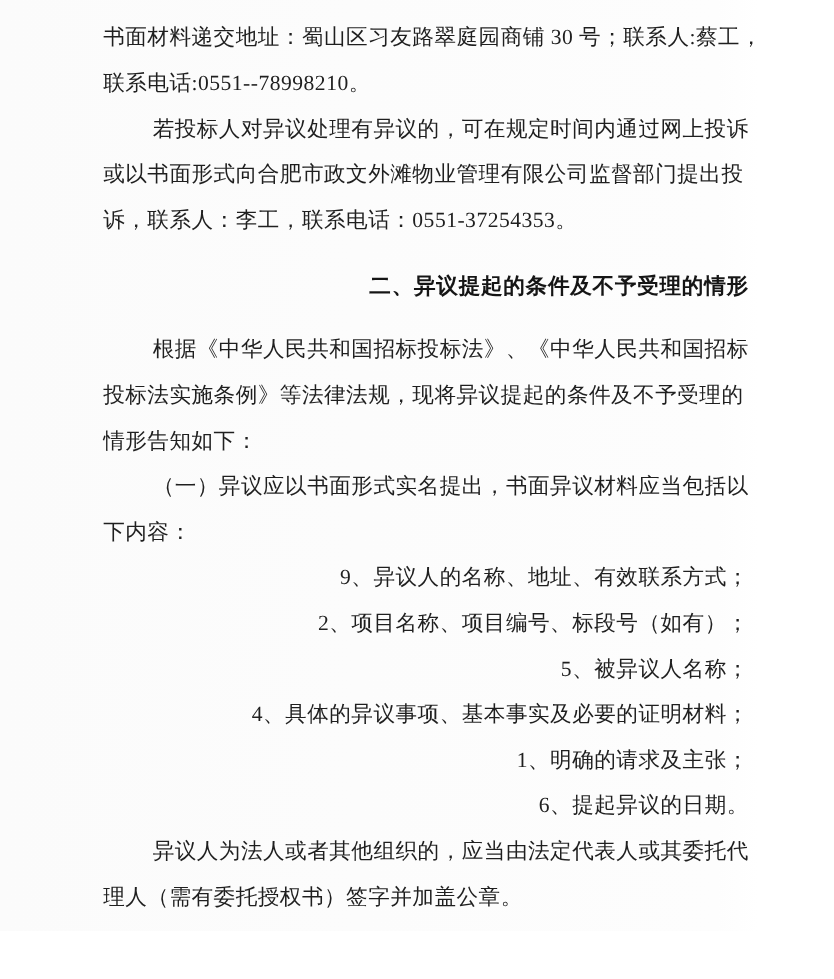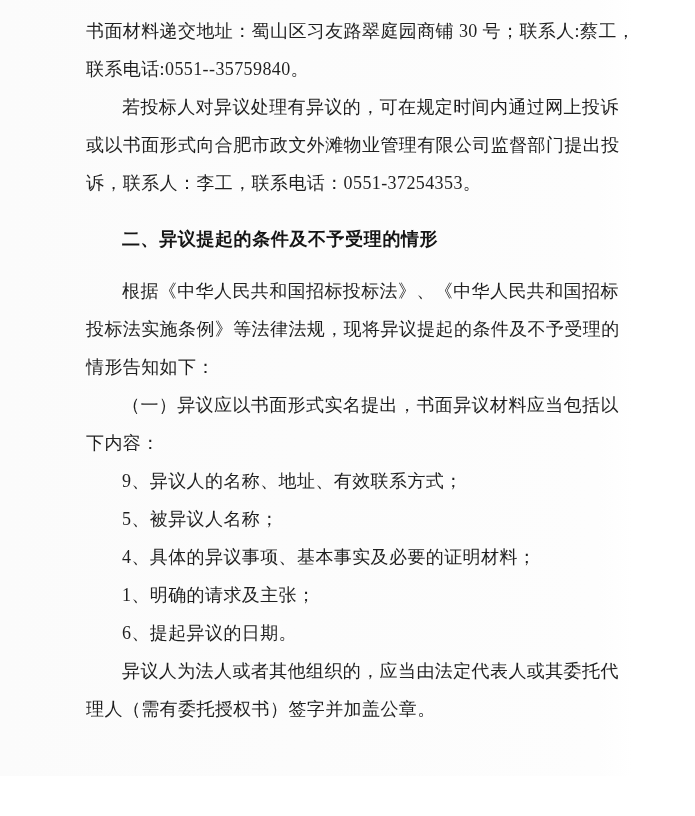--- a/index.html
+++ b/index.html
@@ -21,41 +21,41 @@
     left: 86px;
     width: 538px;
     color: #1f1f1f;
   }
   .para {
     font-size: 18px;
     line-height: 38px;
     letter-spacing: 0.4px;
   }
   .line { display: block; height: 38px; white-space: nowrap; }
-  .indent { text-indent: 2em; }
+  .indent { text-indent: 2em; text-align: right; }
   .heading {
     font-family: Liberation Mono, monospace;
     font-weight: 700;
     font-size: 18px;
     line-height: 38px;
     letter-spacing: 0.6px;
     margin-top: 19px;
     margin-bottom: 13px;
     color: #151515;
   }
 </style>
 </head>
 <body>
 
 <div class="page">
   <div class="content">
 
     <p class="para">
       <span class="line">书面材料递交地址：蜀山区习友路翠庭园商铺 30 号；联系人:蔡工，</span>
-      <span class="line">联系电话:0551--35759840。</span>
+      <span class="line">联系电话:0551--78998210。</span>
     </p>
 
     <p class="para">
       <span class="line indent">若投标人对异议处理有异议的，可在规定时间内通过网上投诉</span>
       <span class="line">或以书面形式向合肥市政文外滩物业管理有限公司监督部门提出投</span>
       <span class="line">诉，联系人：李工，联系电话：0551-37254353。</span>
     </p>
 
     <h2 class="heading indent">二、异议提起的条件及不予受理的情形</h2>
 
@@ -67,20 +67,23 @@
 
     <p class="para">
       <span class="line indent">（一）异议应以书面形式实名提出，书面异议材料应当包括以</span>
       <span class="line">下内容：</span>
     </p>
 
     <p class="para">
       <span class="line indent">9、异议人的名称、地址、有效联系方式；</span>
     </p>
 
+    <p class="para">
+      <span class="line indent">2、项目名称、项目编号、标段号（如有）；</span>
+    </p>
 
     <p class="para">
       <span class="line indent">5、被异议人名称；</span>
     </p>
 
     <p class="para">
       <span class="line indent">4、具体的异议事项、基本事实及必要的证明材料；</span>
     </p>
 
     <p class="para">

